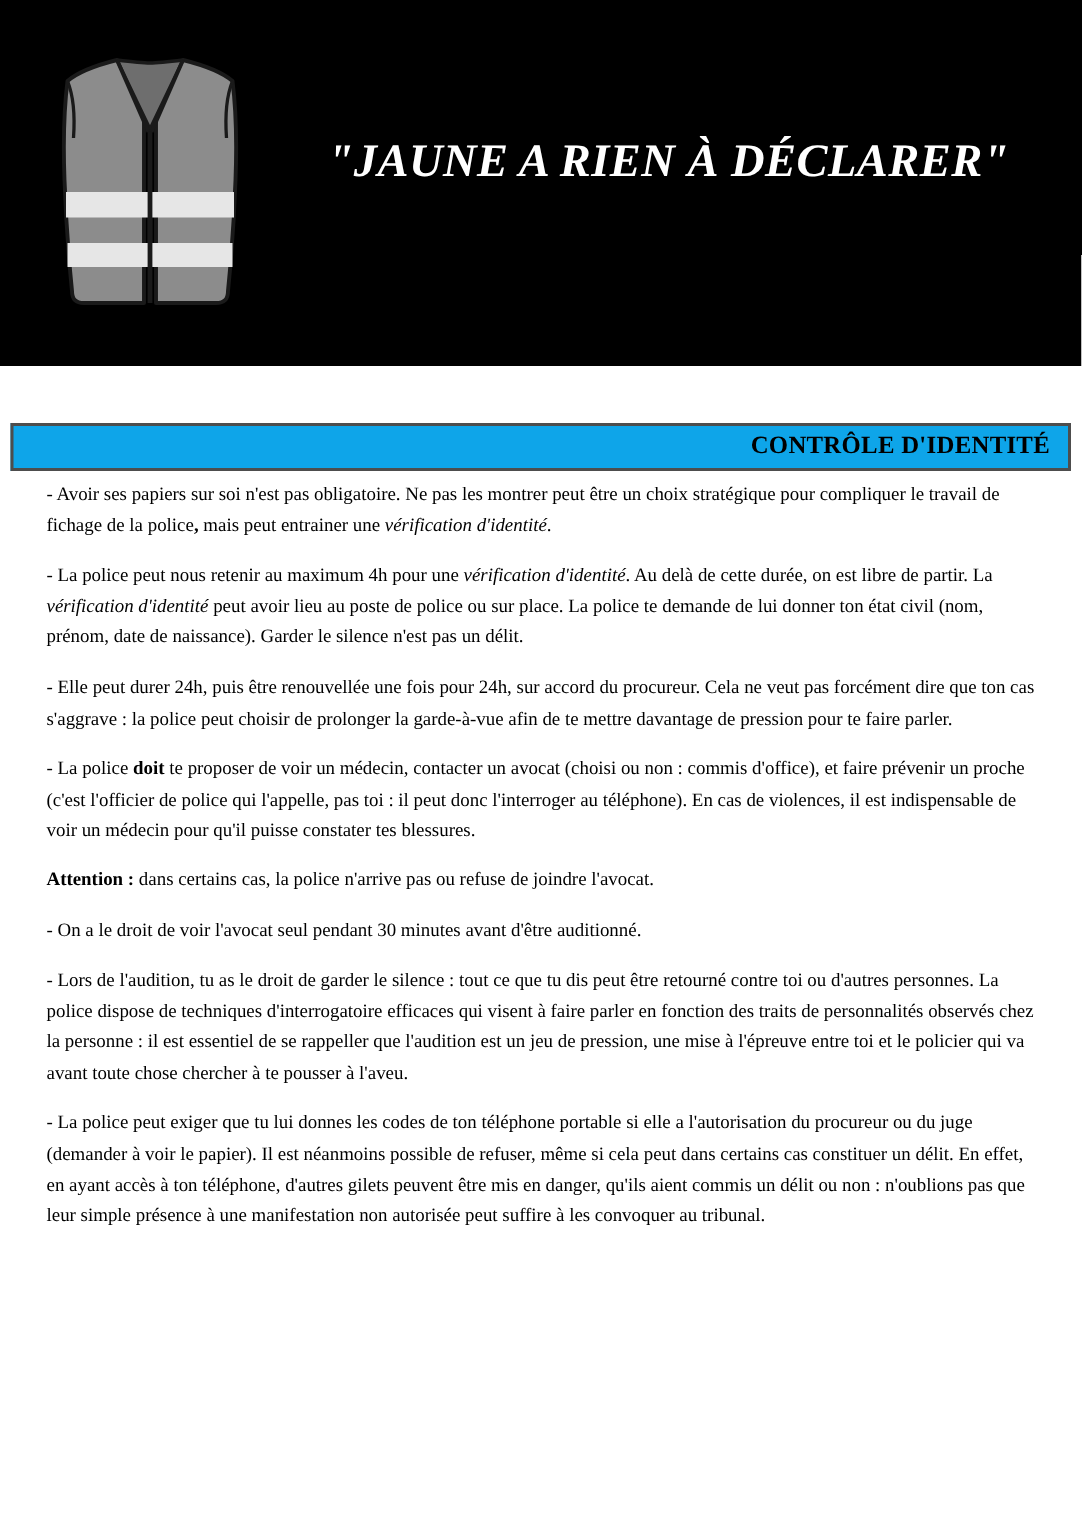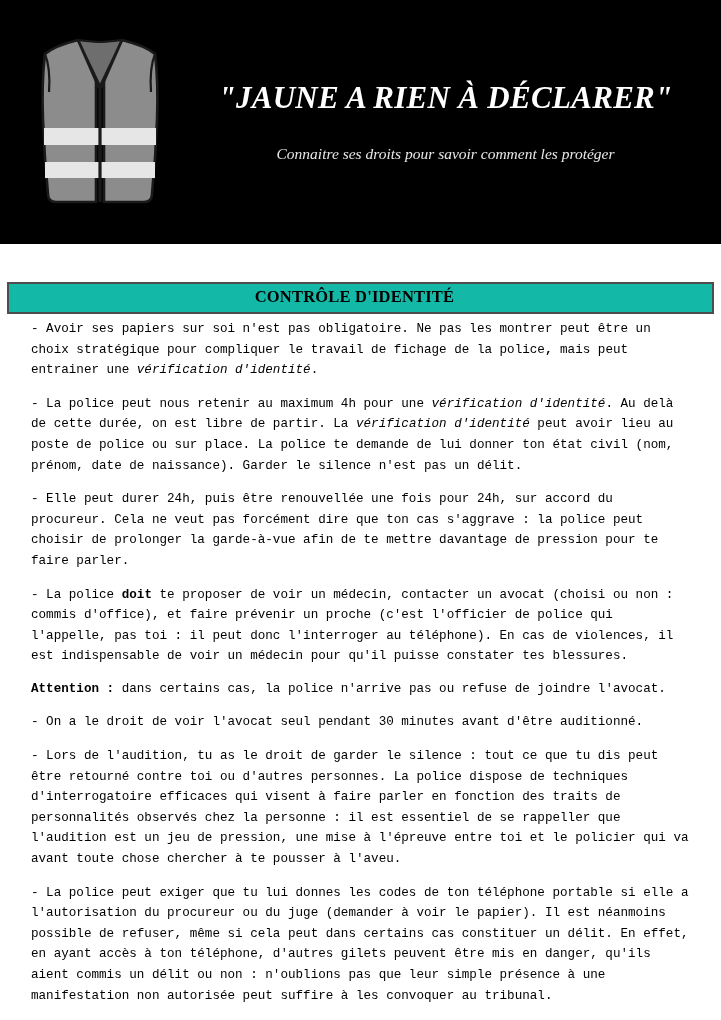--- a/index.html
+++ b/index.html
@@ -72,22 +72,22 @@
 
   
   .page-body {
     padding: 0 7px;
     box-sizing: border-box;
     width: 721px;
   }
 
   .section-heading {
     border: 2px solid #4d4d4d;
-    background: #14b8a6;
-    text-align: center;
+    background: #0ea5e9;
+    text-align: right;
     font-family: "Liberation Serif", "DejaVu Serif", serif;
     font-weight: bold;
     font-size: 16.5px;
     letter-spacing: 0.2px;
     padding: 4px 12px 5px 0;
     box-sizing: border-box;
     line-height: 1.15;
   }
   .section-heading.first { margin-top: 38px; }
   .section-heading.second { margin-top: 9px; }
@@ -95,21 +95,21 @@
   .section-body {
     padding: 0 22px 0 24px;
     box-sizing: border-box;
   }
 
   p.para {
     margin: 0;
     font-size: 12.6px;
     line-height: 20.6px;
     text-align: left;
-    font-family: Liberation Mono, monospace;
+    font-family: Liberation Serif, serif;
   }
   p.para.gap { margin-top: 13px; }
   p.para.tight { margin-top: 12px; }
   p.para.first-para { margin-top: 5px; }
 
   em.it { font-style: italic; }
   strong.bd { font-weight: bold; }
 </style>
 </head>
 <body>
@@ -139,21 +139,20 @@
 
       <path d="M64 94 L64 144" stroke="#1a1a1a" stroke-width="3.2" fill="none"></path>
 
       <path d="M9 20 C13 30 14 44 13 58" stroke="#1a1a1a" stroke-width="2.2" fill="none"></path>
       <path d="M119 20 C115 30 114 44 115 58" stroke="#1a1a1a" stroke-width="2.2" fill="none"></path>
     </svg>
   </div>
 
   <div class="banner-text">
     <h1 class="banner-title">"JAUNE A RIEN À DÉCLARER"</h1>
-    <p class="banner-subtitle">Connaitre ses droits pour savoir comment les protéger</p>
   </div>
 
 </div>
 
 <div class="page-body">
 
   <div class="section-heading first">CONTRÔLE D'IDENTITÉ</div>
   <div class="section-body">
     <p class="para first-para">- Avoir ses papiers sur soi n'est pas obligatoire. Ne pas les montrer peut être un choix stratégique pour compliquer le travail de fichage de la police<strong class="bd">,</strong> mais peut entrainer une <em class="it">vérification d'identité</em>.</p>
     <p class="para gap">- La police peut nous retenir au maximum 4h pour une <em class="it">vérification d'identité</em>. Au delà de cette durée, on est libre de partir. La <em class="it">vérification d'identité</em> peut avoir lieu au poste de police ou sur place. La police te demande de lui donner ton état civil (nom, prénom, date de naissance). Garder le silence n'est pas un délit.</p>

